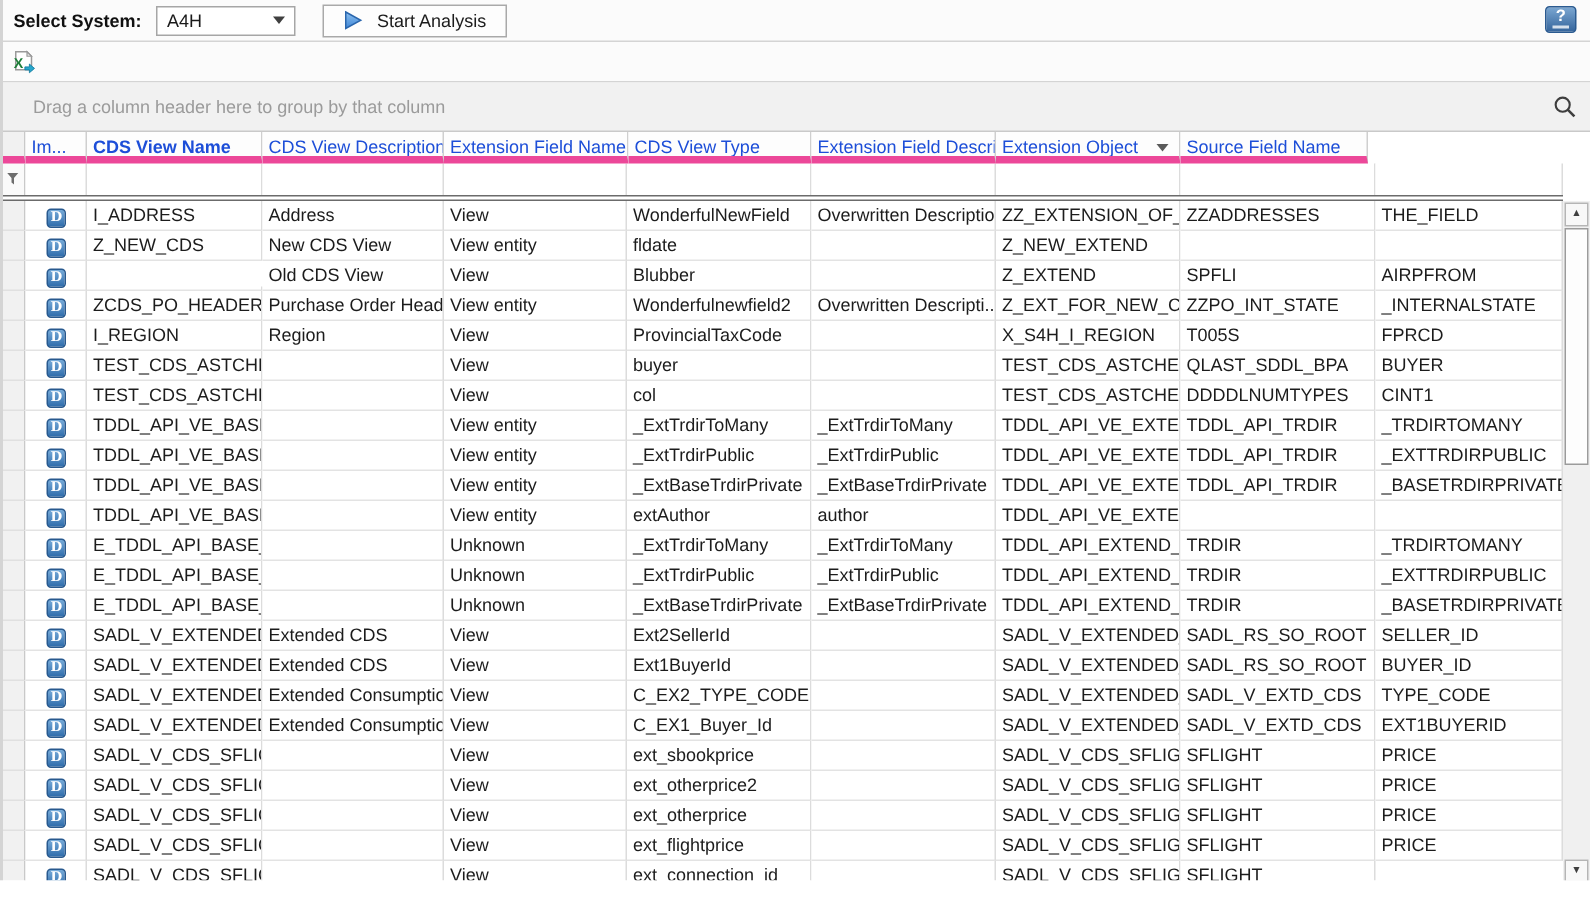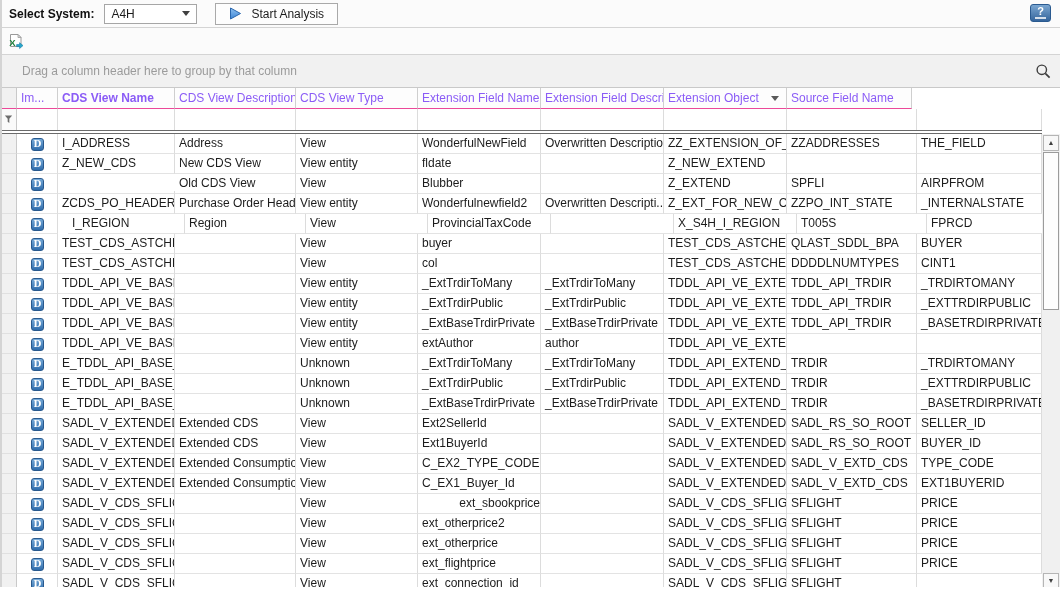--- a/index.html
+++ b/index.html
@@ -19,21 +19,21 @@
   .toolbar2{height:27px;background:#fbfbfb;border-bottom:1px solid #d4d4d4;display:flex;align-items:center;padding-left:5px}
   .xlbtn{width:20px;height:20px;display:flex;align-items:center;justify-content:center;cursor:default}
 
   
   .grouppanel{height:33px;background:#f1f1f1;border-bottom:1px solid #c9c9c9;display:flex;align-items:center;color:#9b9b9b;padding-left:22px;position:relative}
   .searchbtn{position:absolute;right:8px;top:8px;width:17px;height:17px;cursor:default}
 
   
   .hrow,.frow,.row{display:flex}
   .hrow{height:21px}
-  .hcell{border-right:1px solid #cfcfcf;border-bottom:1px solid #ec4899;background:#fdfdfd;line-height:20px;padding-left:4px;color:#8b5cf6;position:relative;overflow:hidden;white-space:nowrap}
+  .hcell{border-right:1px solid #cfcfcf;border-bottom:5px solid #ec4899;background:#fdfdfd;line-height:20px;padding-left:4px;color:#1d4ed8;position:relative;overflow:hidden;white-space:nowrap}
   .hcell.ind,.cell.ind{width:17px;min-width:17px;background:#f1f1f1;border-right:1px solid #c9c9c9;padding:0}
   .harr{position:absolute;right:7px;top:8px;width:0;height:0;border-left:4px solid transparent;border-right:4px solid transparent;border-top:5px solid #5a5a5a}
   .frow{height:21px}
   .frow .cell{border-bottom:none;line-height:20px}
   .frow .ind{background:#fafafa;display:flex;align-items:center;justify-content:center}
   .dsep{width:1042px;height:4px;background:#fff;border-top:1px solid #6b6b6b;border-bottom:1px solid #6b6b6b}
   .row{height:20px}
   .cell{border-right:1px solid #dcdcdc;border-bottom:1px solid #e3e3e3;overflow:hidden;white-space:nowrap;line-height:19px;padding-left:4px;background:#fff}
   .row .ind{border-bottom:1px solid #e0e0e0}
   .imcell{padding:0}
@@ -98,22 +98,22 @@
       </svg>
     </div>
   </div>
 
   <div class="grid">
     <div class="hrow">
         <div class="hcell ind"></div>
         <div class="hcell" style="width: 41px;">Im...</div>
         <div class="hcell" style="width: 117px; font-weight: bold;">CDS View Name</div>
         <div class="hcell" style="width: 121px;">CDS View Description</div>
+        <div class="hcell" style="width: 123px;">Extension Field Name</div>
         <div class="hcell" style="width: 122px;">CDS View Type</div>
-        <div class="hcell" style="width: 123px;">Extension Field Name</div>
         <div class="hcell" style="width: 123px;">Extension Field Descri...</div>
         <div class="hcell" style="width: 123px;">Extension Object<div class="harr"></div></div>
         <div class="hcell" style="width: 125px;">Source Field Name</div>
       </div>
     <div class="frow">
         <div class="cell ind">
           <svg width="11" height="11" viewBox="0 0 12 12">
             <path d="M2,1.5 h8 l-3.1,3.6 v4.8 l-1.8,-1.5 v-3.3 z" fill="#6d6d6d"></path>
           </svg>
         </div>
@@ -173,21 +173,21 @@
           <div class="cell" style="width: 122px;">View entity</div>
           <div class="cell" style="width: 123px;">Wonderfulnewfield2</div>
           <div class="cell" style="width: 123px;">Overwritten Descripti...</div>
           <div class="cell" style="width: 123px;">Z_EXT_FOR_NEW_CDS</div>
           <div class="cell" style="width: 130px;">ZZPO_INT_STATE</div>
           <div class="cell" style="width: 125px;">_INTERNALSTATE</div>
         </div>
         <div class="row">
           <div class="cell ind"></div>
           <div class="cell imcell" style="width: 41px;"><div class="dicon">D</div></div>
-          <div class="cell" style="width: 117px; margin-left: 10px;">I_REGION</div>
+          <div class="cell" style="width: 117px;">I_REGION</div>
           <div class="cell" style="width: 121px;">Region</div>
           <div class="cell" style="width: 122px;">View</div>
           <div class="cell" style="width: 123px;">ProvincialTaxCode</div>
           <div class="cell" style="width: 123px;"></div>
           <div class="cell" style="width: 123px;">X_S4H_I_REGION</div>
           <div class="cell" style="width: 130px;">T005S</div>
           <div class="cell" style="width: 125px;">FPRCD</div>
         </div>
         <div class="row">
           <div class="cell ind"></div>
@@ -344,21 +344,21 @@
           <div class="cell" style="width: 123px;">SADL_V_EXTENDED_...</div>
           <div class="cell" style="width: 130px;">SADL_V_EXTD_CDS</div>
           <div class="cell" style="width: 125px;">EXT1BUYERID</div>
         </div>
         <div class="row">
           <div class="cell ind"></div>
           <div class="cell imcell" style="width: 41px;"><div class="dicon">D</div></div>
           <div class="cell" style="width: 117px;">SADL_V_CDS_SFLIGH...</div>
           <div class="cell" style="width: 121px;"></div>
           <div class="cell" style="width: 122px;">View</div>
-          <div class="cell" style="width: 123px; text-align: right;">ext_sbookprice</div>
+          <div class="cell" style="width: 123px;">ext_sbookprice</div>
           <div class="cell" style="width: 123px;"></div>
           <div class="cell" style="width: 123px;">SADL_V_CDS_SFLIGH...</div>
           <div class="cell" style="width: 130px;">SFLIGHT</div>
           <div class="cell" style="width: 125px;">PRICE</div>
         </div>
         <div class="row">
           <div class="cell ind"></div>
           <div class="cell imcell" style="width: 41px;"><div class="dicon">D</div></div>
           <div class="cell" style="width: 117px;">SADL_V_CDS_SFLIGH...</div>
           <div class="cell" style="width: 121px;"></div>

